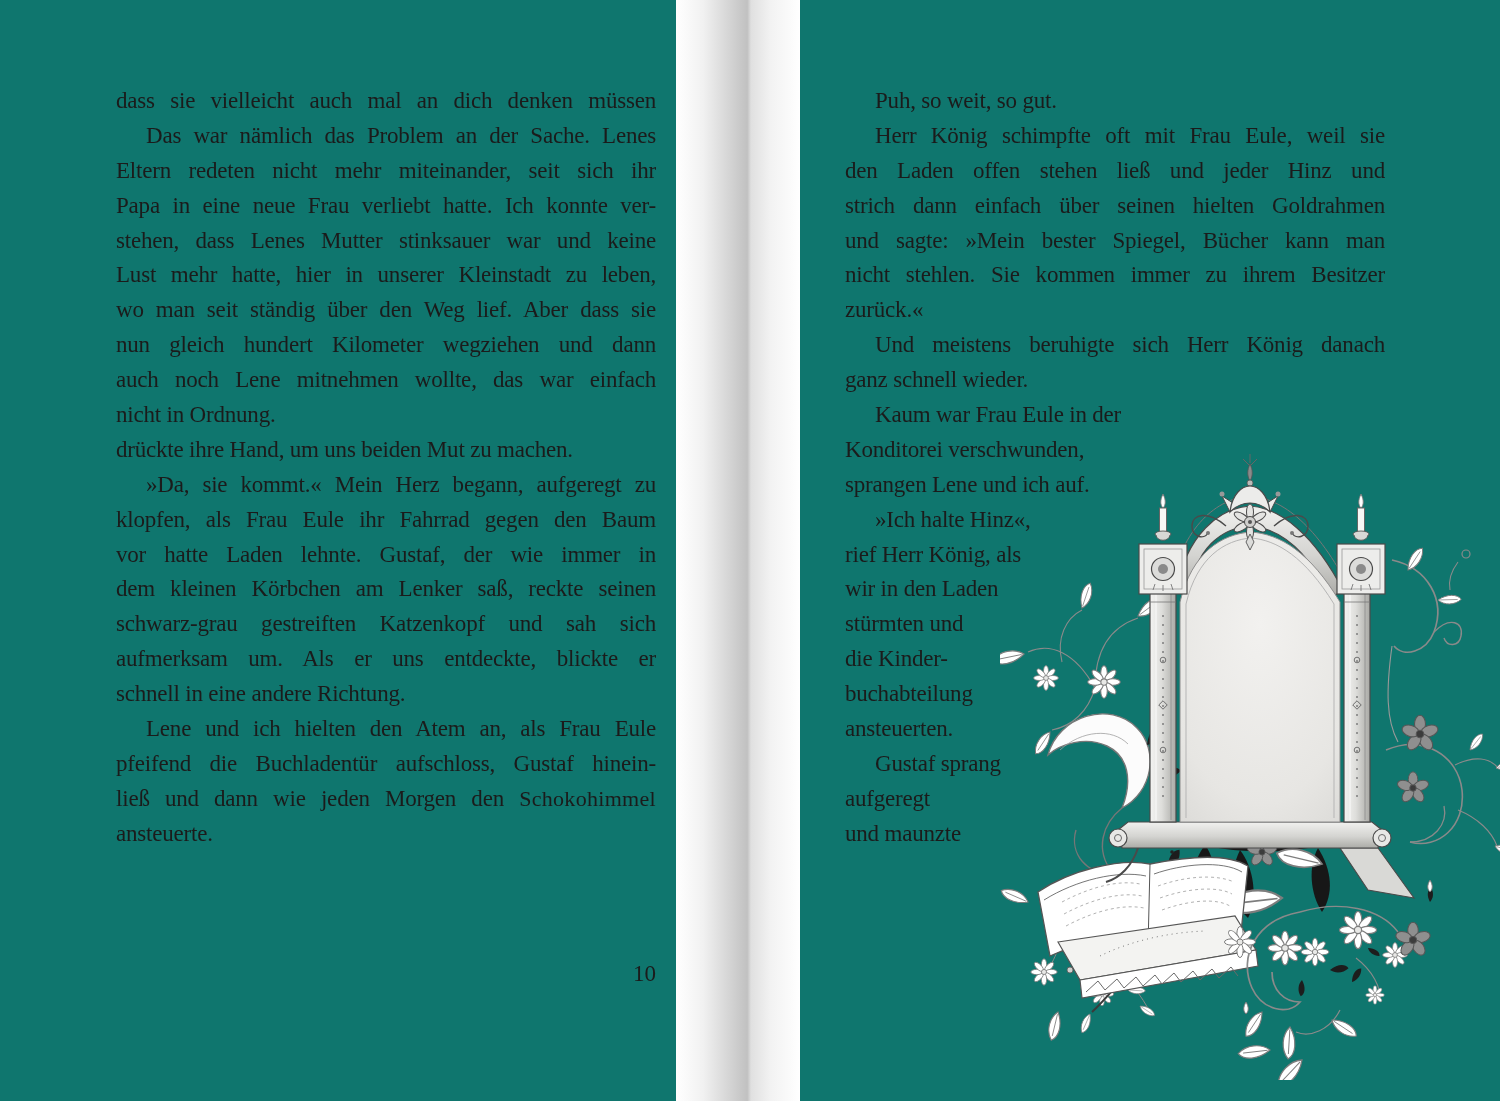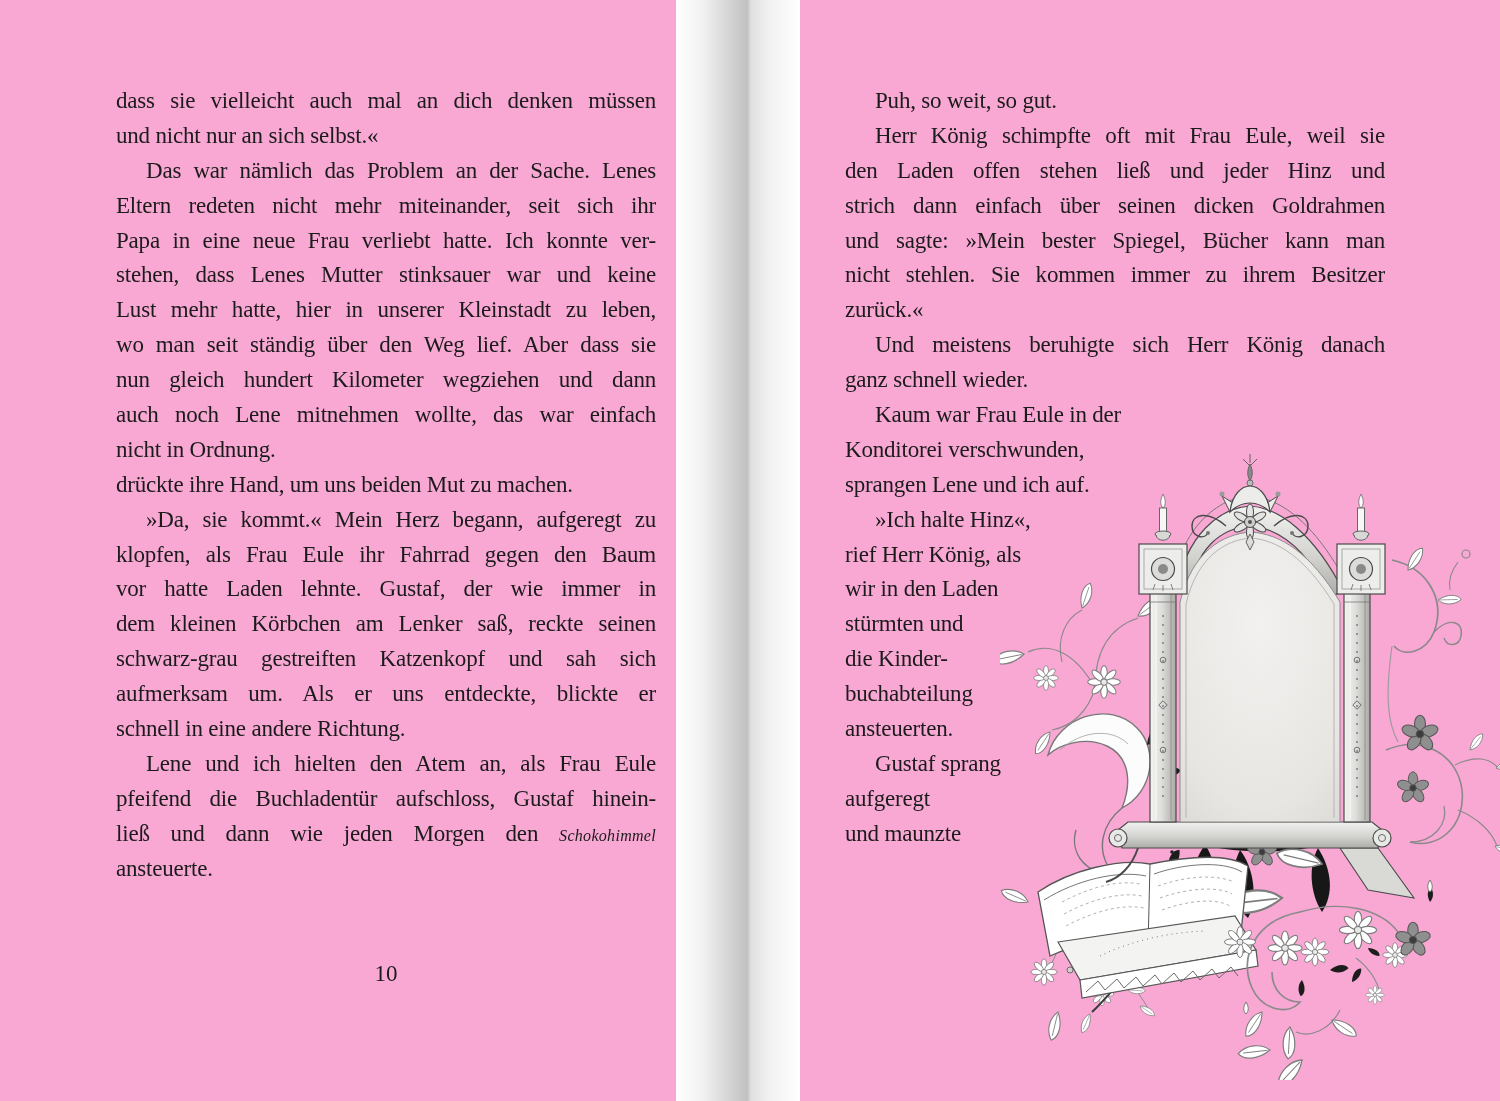--- a/index.html
+++ b/index.html
@@ -1,38 +1,37 @@
 <!DOCTYPE html>
 <html><head>
 <meta charset="utf-8">
 <style>
   *{margin:0;padding:0;box-sizing:border-box}
   html,body{width:1500px;height:1101px}
   body{background:#ffffff;font-family:"Liberation Serif","DejaVu Serif",serif;color:#1b1b1b;position:relative;overflow:hidden}
-  .spread{position:absolute;inset:0;background:#f9a8d4}
+  .spread{position:absolute;inset:0;background:#0f766e}
   .gutter{position:absolute;left:676px;top:0;width:124px;height:1101px;
     background:linear-gradient(to right,#ffffff 0%,#f1f1f1 22%,#cbcbcb 50%,#c1c1c1 57.5%,#e0e0e0 60.5%,#f2f2f2 76%,#ffffff 100%)}
   .page-text{position:absolute;top:84px;width:540px;font-size:23px;letter-spacing:-0.2px}
   .page-text-left{left:116px}
   .page-text-right{left:845px}
   .line{height:34.9px;line-height:34.9px;overflow:hidden;white-space:normal}
   .jl{text-align:justify;text-align-last:justify}
   .ind{text-indent:30px}
-  .script{font-style:italic;font-size:16px;letter-spacing:0.3px}
-  .pagenum{position:absolute;top:961px;left:116px;width:540px;text-align:center;font-size:23px}
+  .script{font-size:22px;letter-spacing:0.3px}
+  .pagenum{position:absolute;top:961px;left:116px;width:540px;text-align:right;font-size:23px}
   .illus{position:absolute;left:1000px;top:450px;width:500px;height:630px}
 </style>
 </head>
 <body>
 
 <div class="spread">
 
   <div class="page-text page-text-left" id="leftText">
       <div class="line jl">dass sie vielleicht auch mal an dich denken müssen</div>
-      <div class="line">und nicht nur an sich selbst.«</div>
       <div class="line jl ind">Das war nämlich das Problem an der Sache. Lenes</div>
       <div class="line jl">Eltern redeten nicht mehr miteinander, seit sich ihr</div>
       <div class="line jl">Papa in eine neue Frau verliebt hatte. Ich konnte ver-</div>
       <div class="line jl">stehen, dass Lenes Mutter stinksauer war und keine</div>
       <div class="line jl">Lust mehr hatte, hier in unserer Kleinstadt zu leben,</div>
       <div class="line jl">wo man seit ständig über den Weg lief. Aber dass sie</div>
       <div class="line jl">nun gleich hundert Kilometer wegziehen und dann</div>
       <div class="line jl">auch noch Lene mitnehmen wollte, das war einfach</div>
       <div class="line">nicht in Ordnung.</div>
       <div class="line">drückte ihre Hand, um uns beiden Mut zu machen.</div>
@@ -48,21 +47,21 @@
       <div class="line jl">ließ und dann wie jeden Morgen den <span class="script">Schokohimmel</span></div>
       <div class="line">ansteuerte.</div>
     </div>
 
   <div class="pagenum">10</div>
 
   <div class="page-text page-text-right" id="rightText">
       <div class="line ind">Puh, so weit, so gut.</div>
       <div class="line jl ind">Herr König schimpfte oft mit Frau Eule, weil sie</div>
       <div class="line jl">den Laden offen stehen ließ und jeder Hinz und</div>
-      <div class="line jl">strich dann einfach über seinen dicken Goldrahmen</div>
+      <div class="line jl">strich dann einfach über seinen hielten Goldrahmen</div>
       <div class="line jl">und sagte: »Mein bester Spiegel, Bücher kann man</div>
       <div class="line jl">nicht stehlen. Sie kommen immer zu ihrem Besitzer</div>
       <div class="line">zurück.«</div>
       <div class="line jl ind">Und meistens beruhigte sich Herr König danach</div>
       <div class="line">ganz schnell wieder.</div>
       <div class="line ind">Kaum war Frau Eule in der</div>
       <div class="line">Konditorei verschwunden,</div>
       <div class="line">sprangen Lene und ich auf.</div>
       <div class="line ind">»Ich halte Hinz«,</div>
       <div class="line">rief Herr König, als</div>

